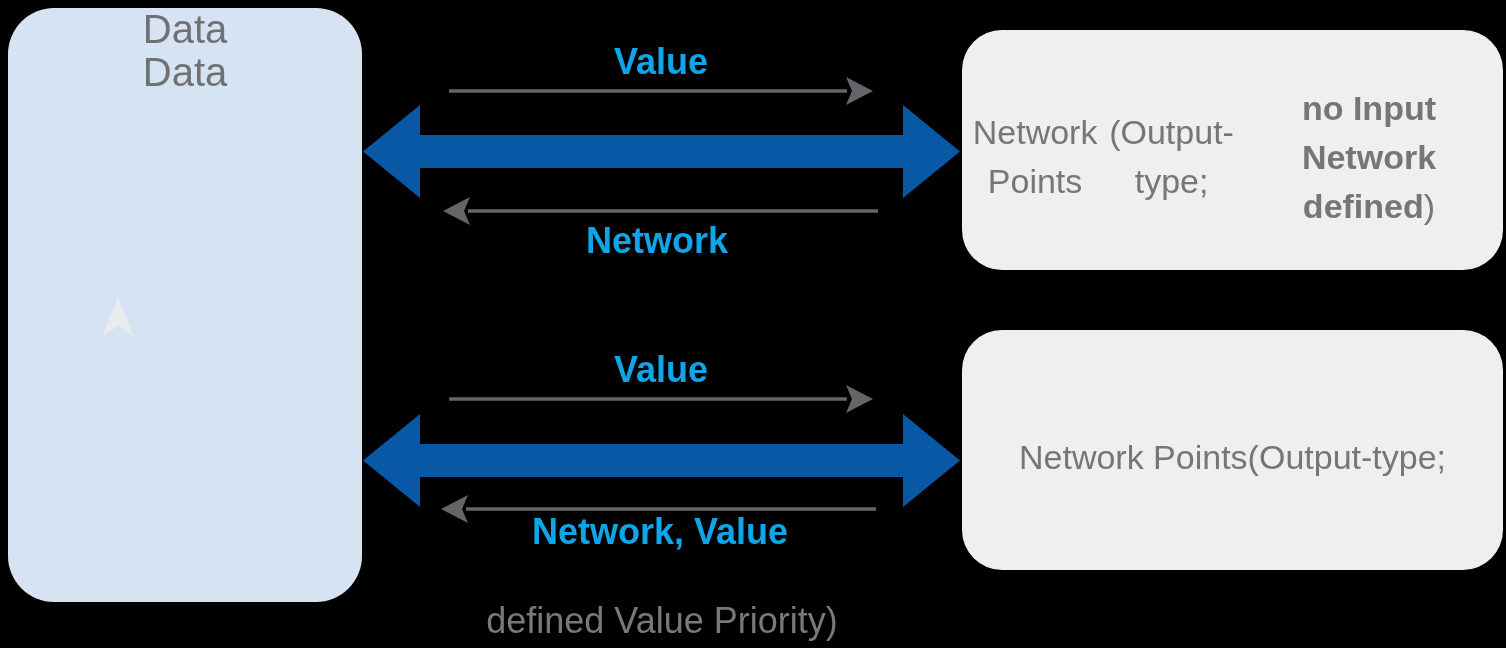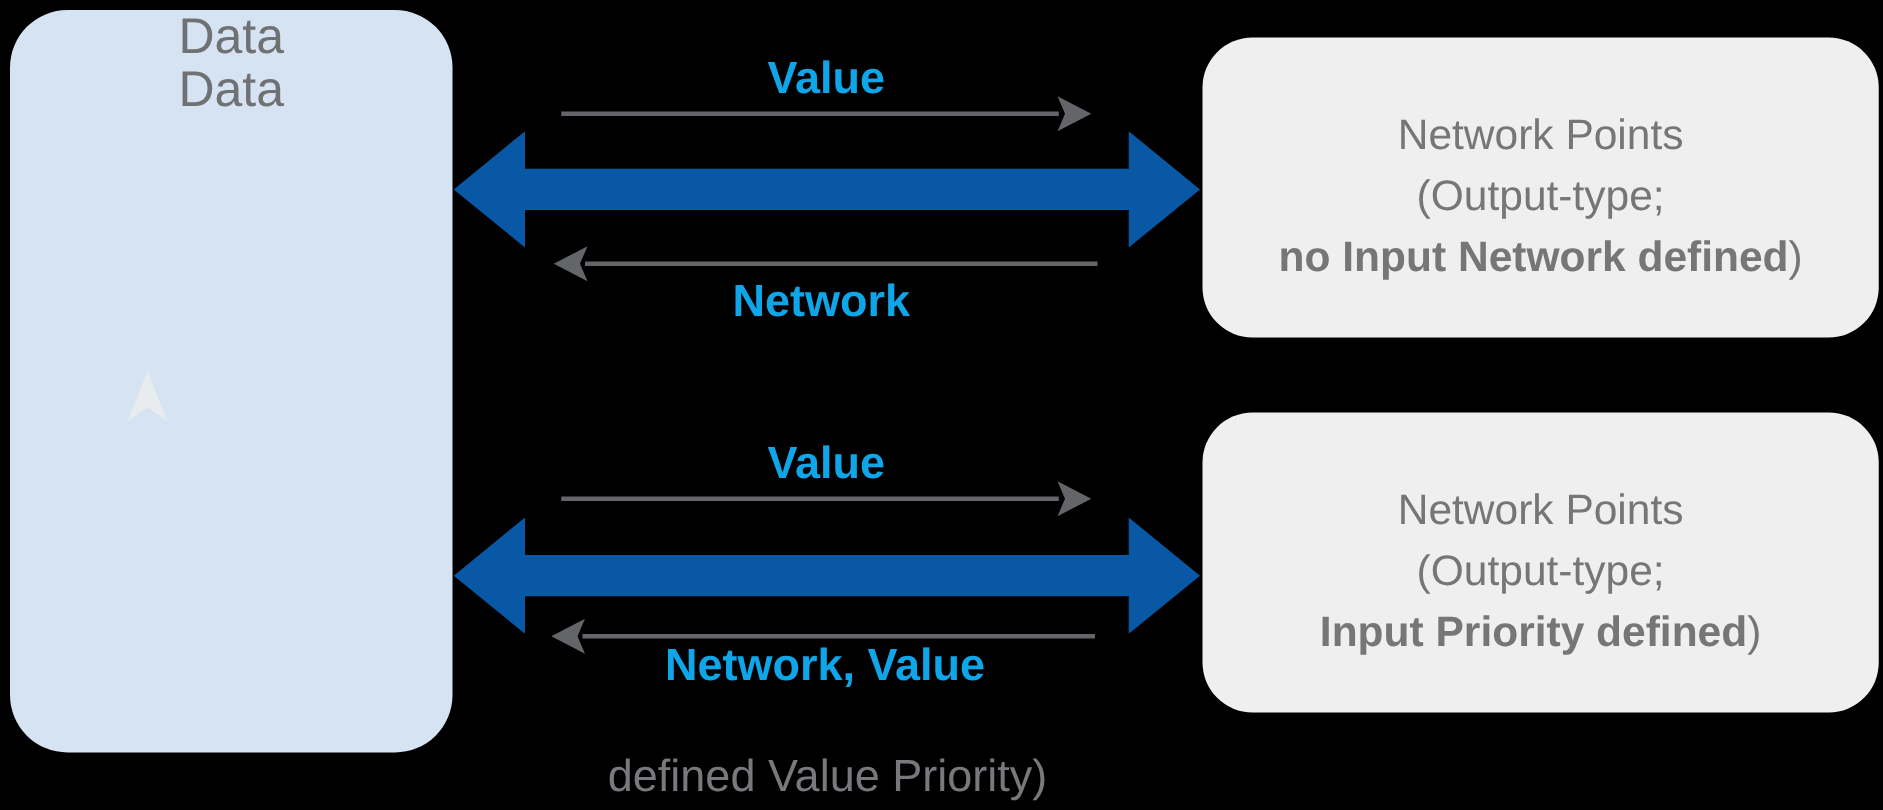--- a/index.html
+++ b/index.html
@@ -15,21 +15,21 @@
     display:flex;align-items:flex-start;justify-content:center;
   }
   .dp-text{
     color:#6f7173;font-size:40px;line-height:43px;text-align:center;
   }
   .cursor-glyph{left:93px;top:289px;width:48px;height:48px;}
   
   .net-box{
     left:962px;width:541px;height:240px;
     background:#efefef;border-radius:40px;
-    display:flex;flex-direction:column;align-items:center;justify-content:center;
+    display:flex;flex-direction:row;align-items:center;justify-content:center;
     padding-top:14px;box-sizing:border-box;
     color:#757678;font-size:34px;line-height:49px;text-align:center;
   }
   .net-box-top{top:30px;}
   .net-box-bottom{top:330px;}
   .net-box .bold{font-weight:bold;}
   
   .flow-label{
     color:#0ea5e9;font-size:36px;font-weight:bold;text-align:center;
     width:460px;line-height:40px;
@@ -100,16 +100,15 @@
     <line x1="25" y1="15" x2="435" y2="15" stroke="#646568" stroke-width="3.5"></line>
     <polygon points="27,1 0,15 27,29 21,15" fill="#646568"></polygon>
   </svg>
 
   <div class="abs flow-label lbl-status-value-bottom">Network, Value</div>
   <div class="abs flow-note lbl-note2">defined Value Priority)</div>
 
   <div class="abs net-box net-box-bottom">
     <div>Network Points</div>
     <div>(Output-type;</div>
-    <div><span class="bold">Input Priority defined</span><span>)</span></div>
   </div>
 
 </div>
 
 </body></html>

